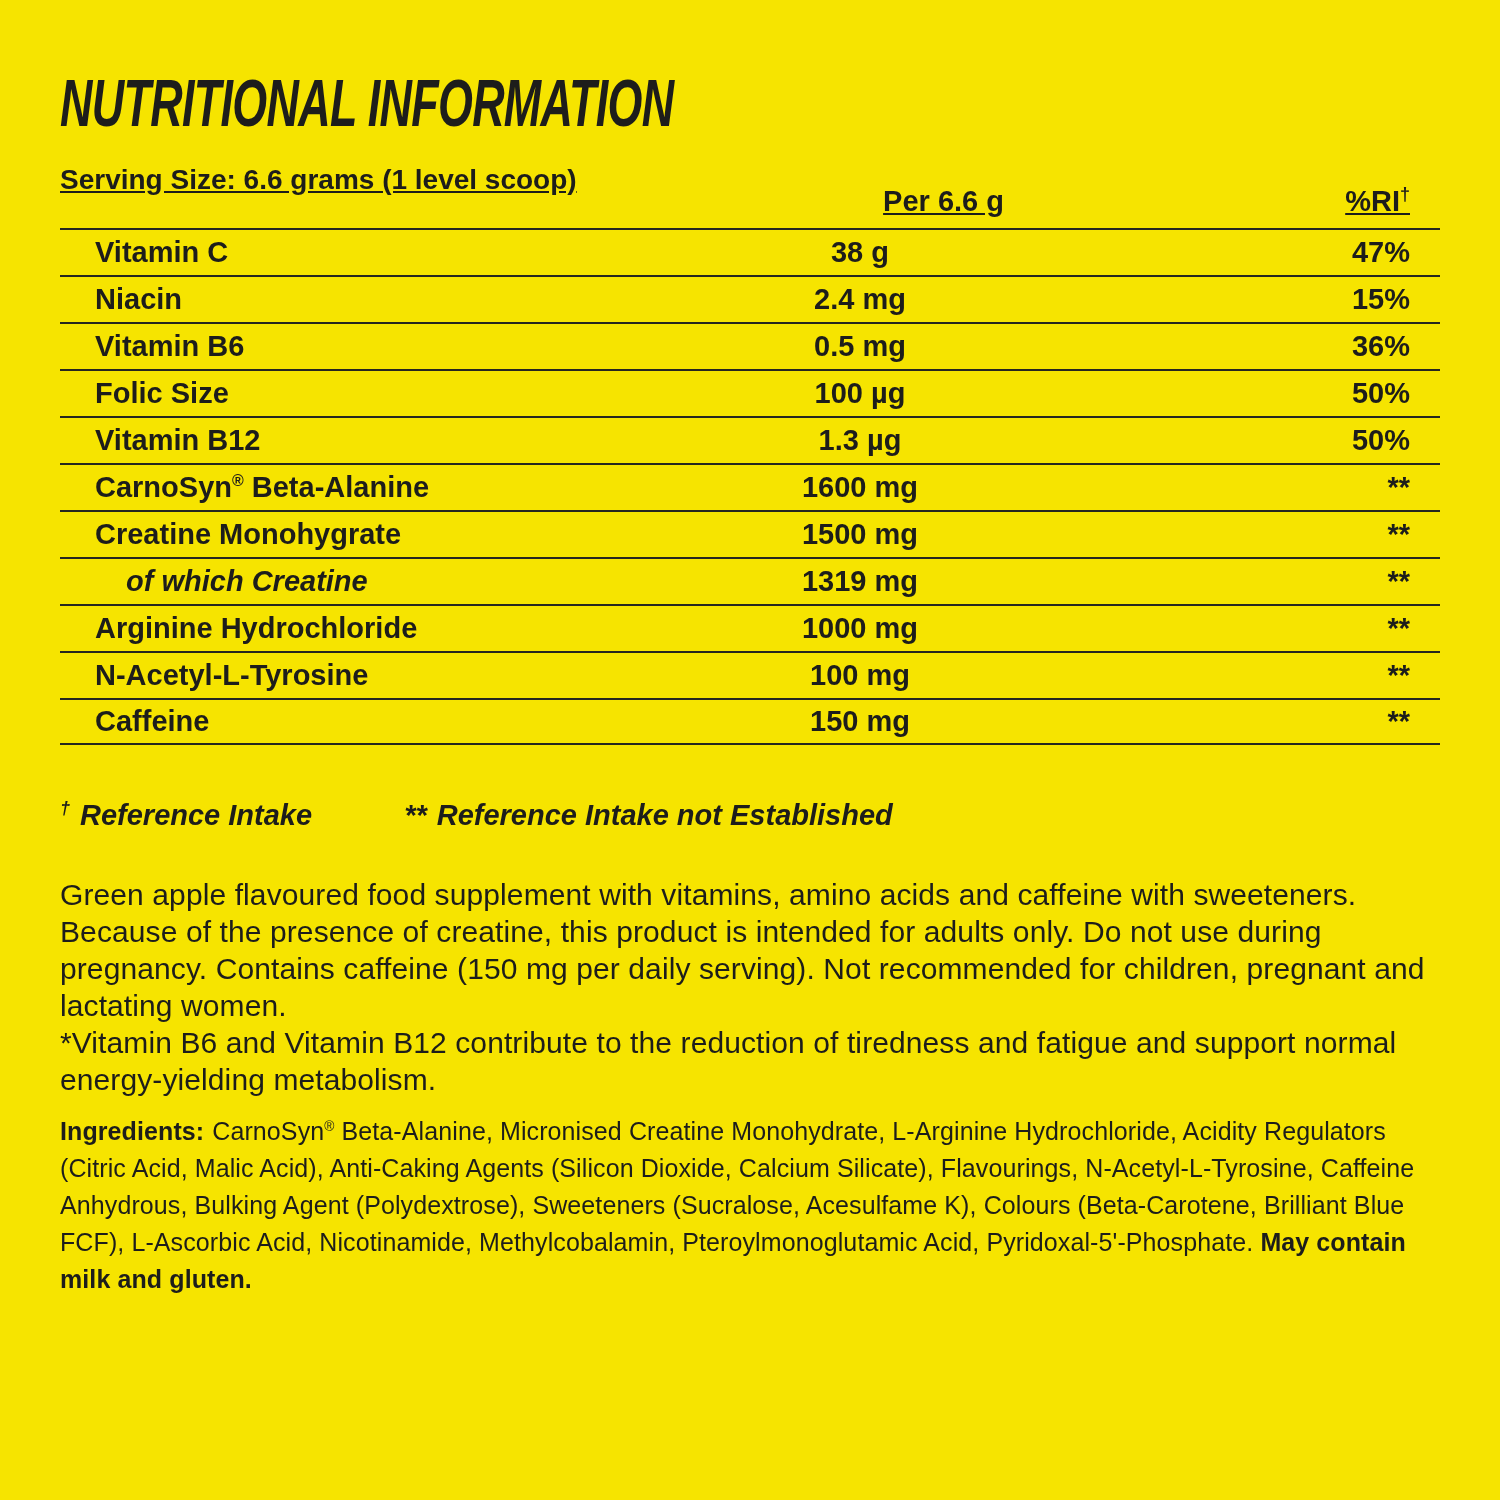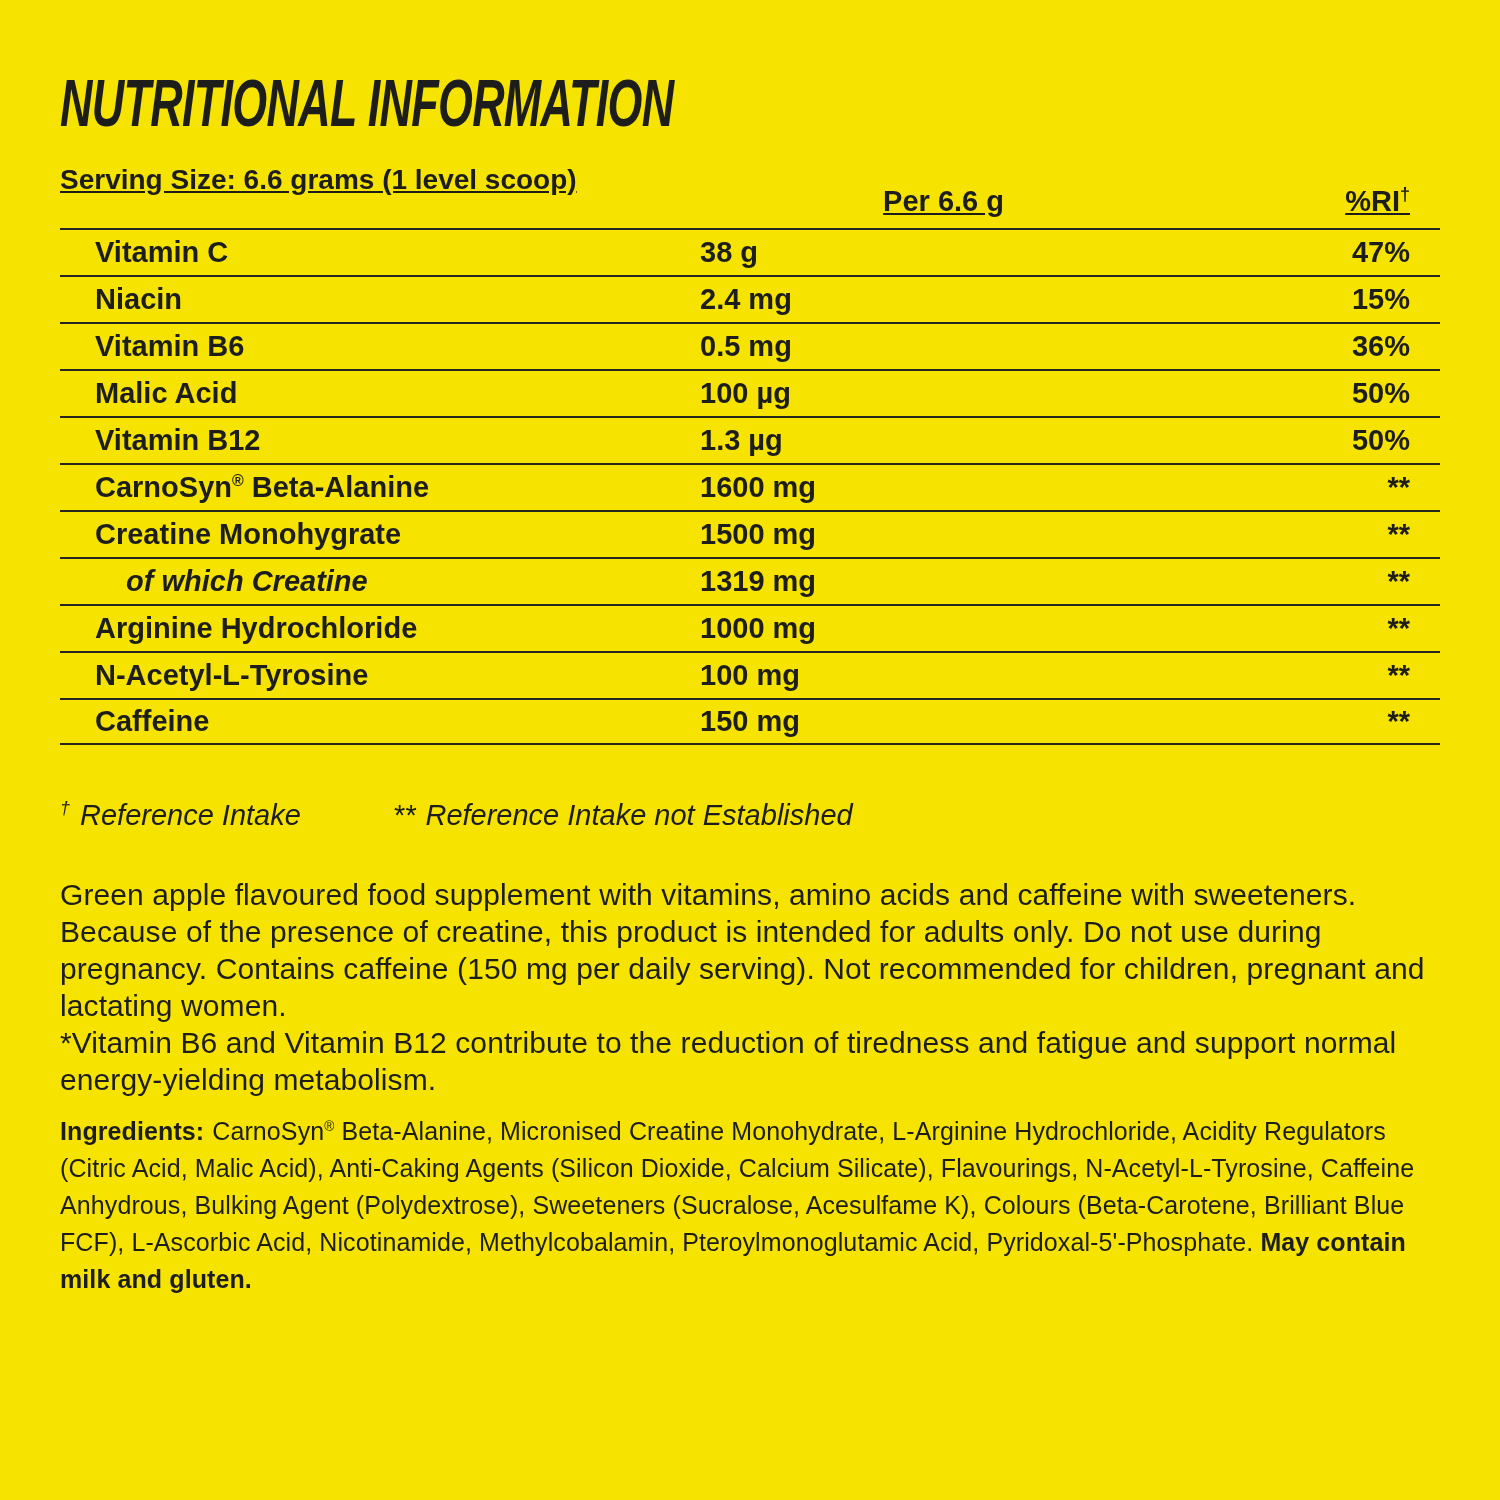--- a/index.html
+++ b/index.html
@@ -53,30 +53,30 @@
     grid-template-columns:1fr 320px 420px;
     height:47px;
     align-items:center;
     border-top:2px solid #26261f;
   }
   .trow:last-child { border-bottom:2px solid #26261f; }
   .cell { font-size:29px; font-weight:700; }
   .cell-name { padding-left:35px; }
   .cell-name sup { font-size:0.55em; }
   .trow.sub .cell-name { padding-left:66px; font-style:italic; }
-  .cell-amount { text-align:left; }
+  .cell-amount { text-align:center; }
   .cell-ri { text-align:right; padding-right:30px; }
 
   
   .footnotes {
     margin-top:46px;
     display:flex;
     align-items:baseline;
     font-size:29px;
-    font-weight:400;
+    font-weight:700;
     font-style:italic;
     line-height:34px;
   }
   .footnote-dagger sup { font-size:0.62em; margin-right:10px; }
   .footnote-stars { margin-left:92px; }
   .footnote-stars .sym { margin-right:10px; }
 
   
   .desc {
     margin-top:44px;
@@ -123,21 +123,21 @@
       <div class="cell cell-ri">15%</div>
     </div>
 
     <div class="trow">
       <div class="cell cell-name">Vitamin B6</div>
       <div class="cell cell-amount">0.5 mg</div>
       <div class="cell cell-ri">36%</div>
     </div>
 
     <div class="trow">
-      <div class="cell cell-name">Malic Acid</div>
+      <div class="cell cell-name">Folic Size</div>
       <div class="cell cell-amount">100 µg</div>
       <div class="cell cell-ri">50%</div>
     </div>
 
     <div class="trow">
       <div class="cell cell-name">Vitamin B12</div>
       <div class="cell cell-amount">1.3 µg</div>
       <div class="cell cell-ri">50%</div>
     </div>
 

